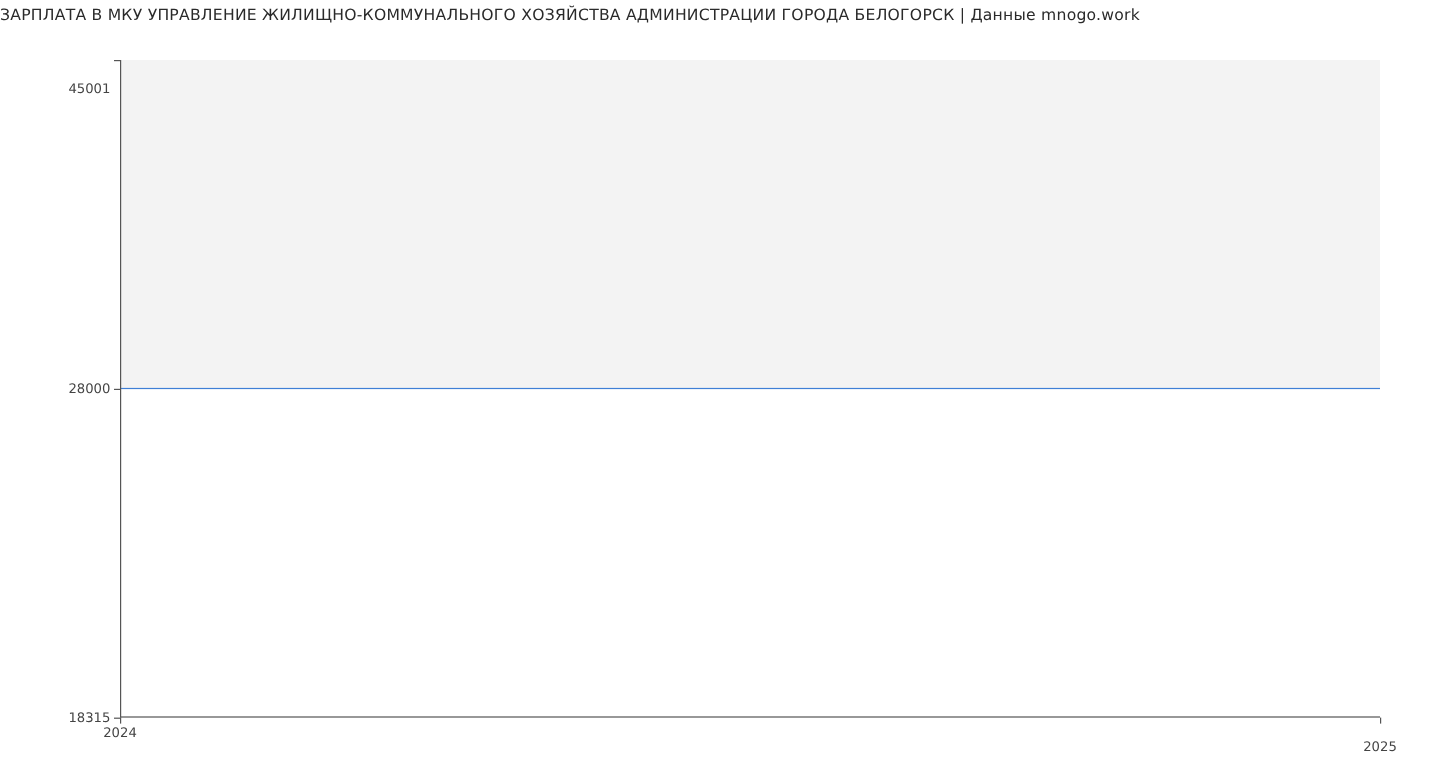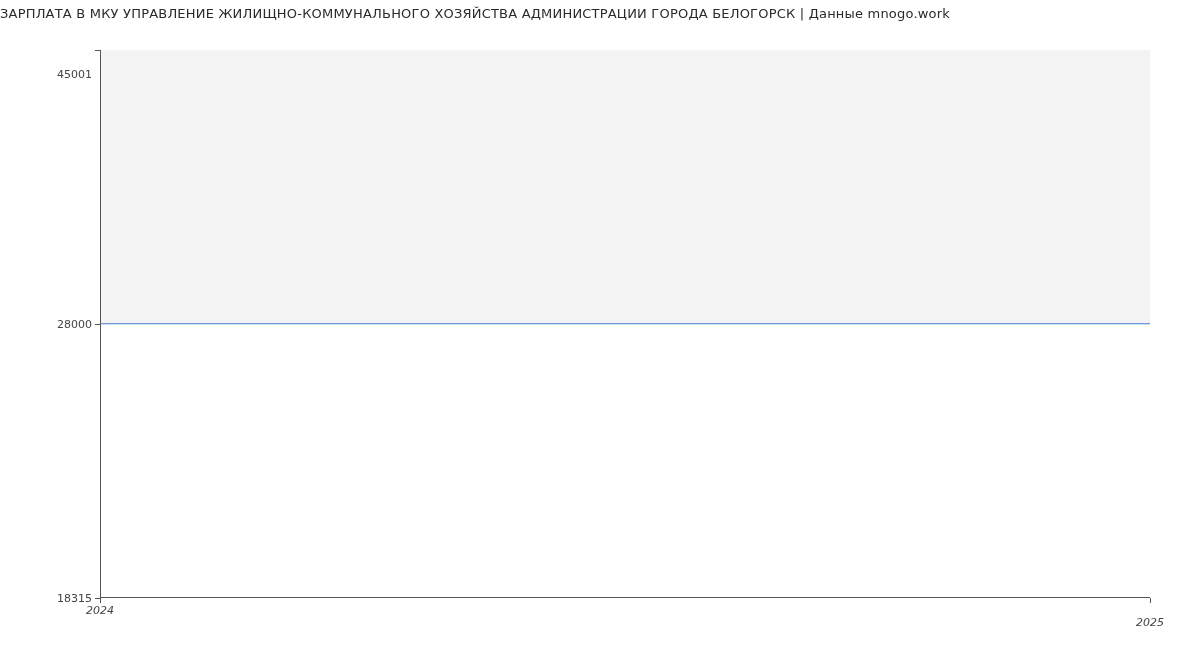--- a/index.html
+++ b/index.html
@@ -98,21 +98,20 @@
 
   
   .xtick {
     position: absolute;
     top: 100%;
     margin-top: 6px;
     font-size: 11px;
     color: #444;
     transform: translateX(-50%);
     white-space: nowrap;
-    font-style: italic;
   }
   .xtick.left  { left: 0%; }
   .xtick.right { left: 100%; margin-top: 18px; }
   .xtick-mark {
     position: absolute;
     top: 100%;
     width: 0;
     height: 5px;
     border-left: 1px solid #555;
   }

